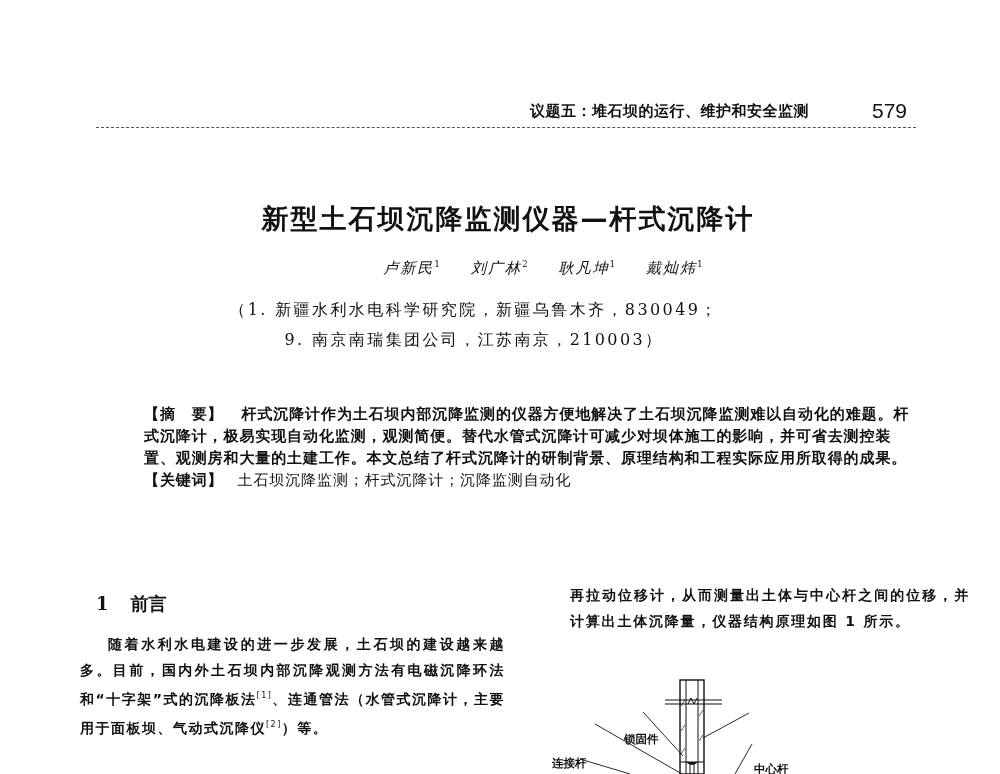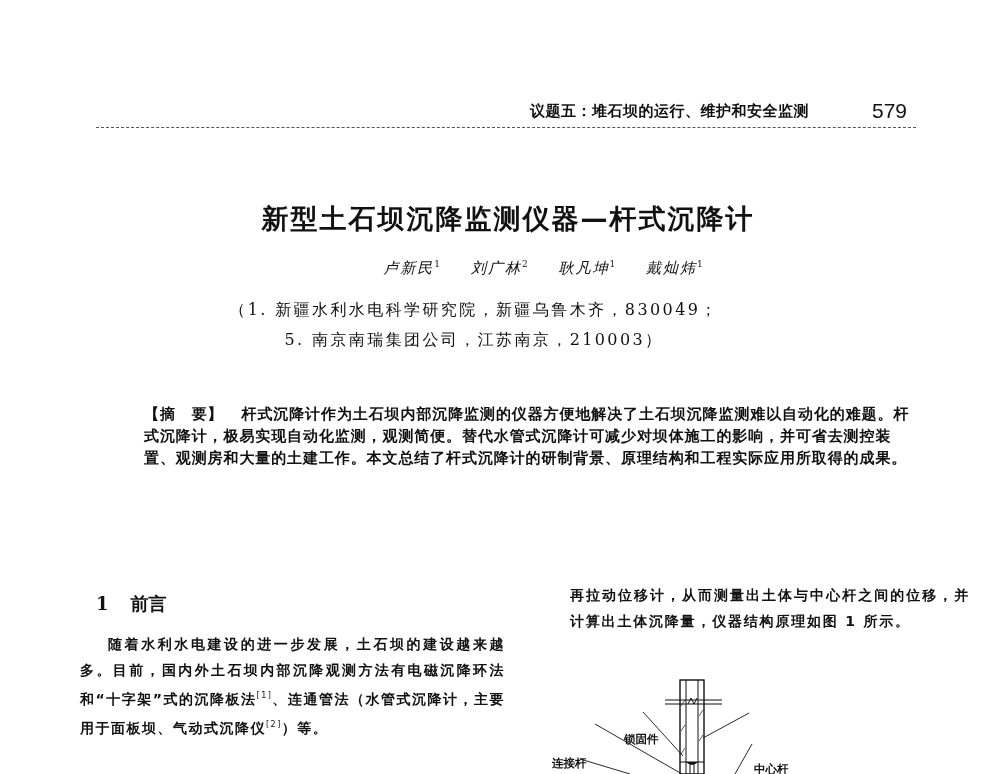--- a/index.html
+++ b/index.html
@@ -58,25 +58,28 @@
 <div class="abs title">新型土石坝沉降监测仪器—杆式沉降计</div>
 
 <div class="abs authors">
   <span class="author"><span>卢新民</span><sup>1</sup></span>
   <span class="author"><span>刘广林</span><sup>2</sup></span>
   <span class="author"><span>耿凡坤</span><sup>1</sup></span>
   <span class="author"><span>戴灿炜</span><sup>1</sup></span>
 </div>
 
 <div class="abs affil affil-1">（1. 新疆水利水电科学研究院，新疆乌鲁木齐，830049；</div>
-<div class="abs affil affil-2">5. 南京南瑞集团公司，江苏南京，210003）</div>
+<div class="abs affil affil-2">9. 南京南瑞集团公司，江苏南京，210003）</div>
 
 <div class="abs abstract">
   <div>
     <span class="abs-label">【摘　要】</span><span>杆式沉降计作为土石坝内部沉降监测的仪器方便地解决了土石坝沉降监测难以自动化的难题。杆式沉降计，极易实现自动化监测，观测简便。替代水管式沉降计可减少对坝体施工的影响，并可省去测控装置、观测房和大量的土建工作。本文总结了杆式沉降计的研制背景、原理结构和工程实际应用所取得的成果。</span>
+  </div>
+  <div>
+    <span class="kw-label">【关键词】</span><span class="kw-text">土石坝沉降监测；杆式沉降计；沉降监测自动化</span>
   </div>
 </div>
 
 <div class="abs section-heading">
   <span class="section-num">1</span><span>前言</span>
 </div>
 
 <div class="abs col-left">
   <p><span>随着水利水电建设的进一步发展，土石坝的建设越来越多。目前，国内外土石坝内部沉降观测方法有电磁沉降环法和“十字架”式的沉降板法</span><sup>[1]</sup><span>、连通管法（水管式沉降计，主要用于面板坝、气动式沉降仪</span><sup>[2]</sup><span>）等。</span></p>
 </div>

